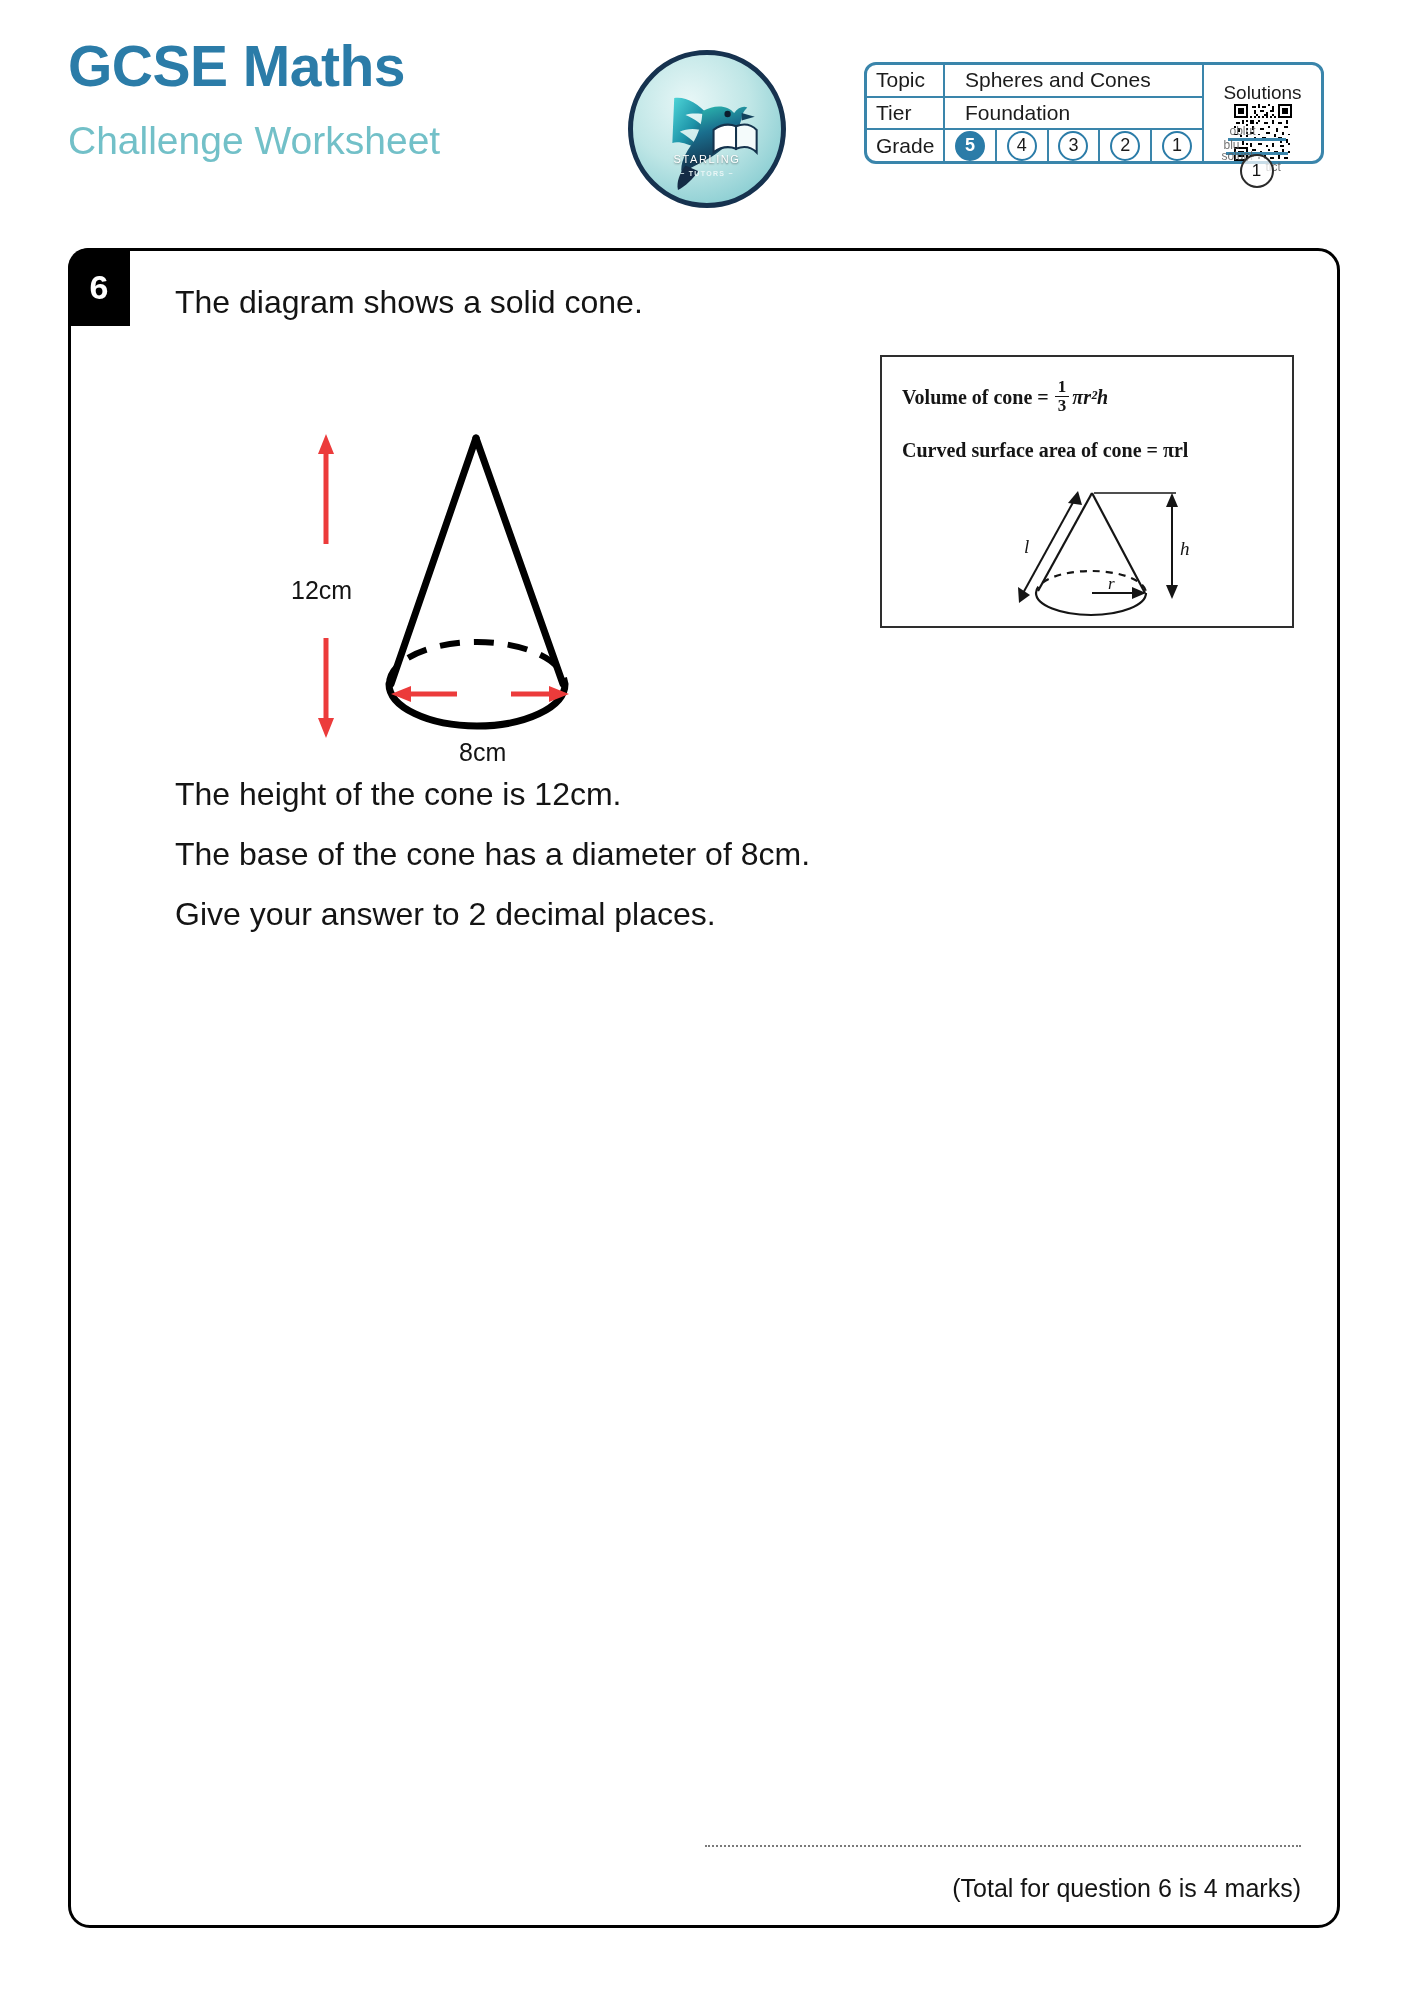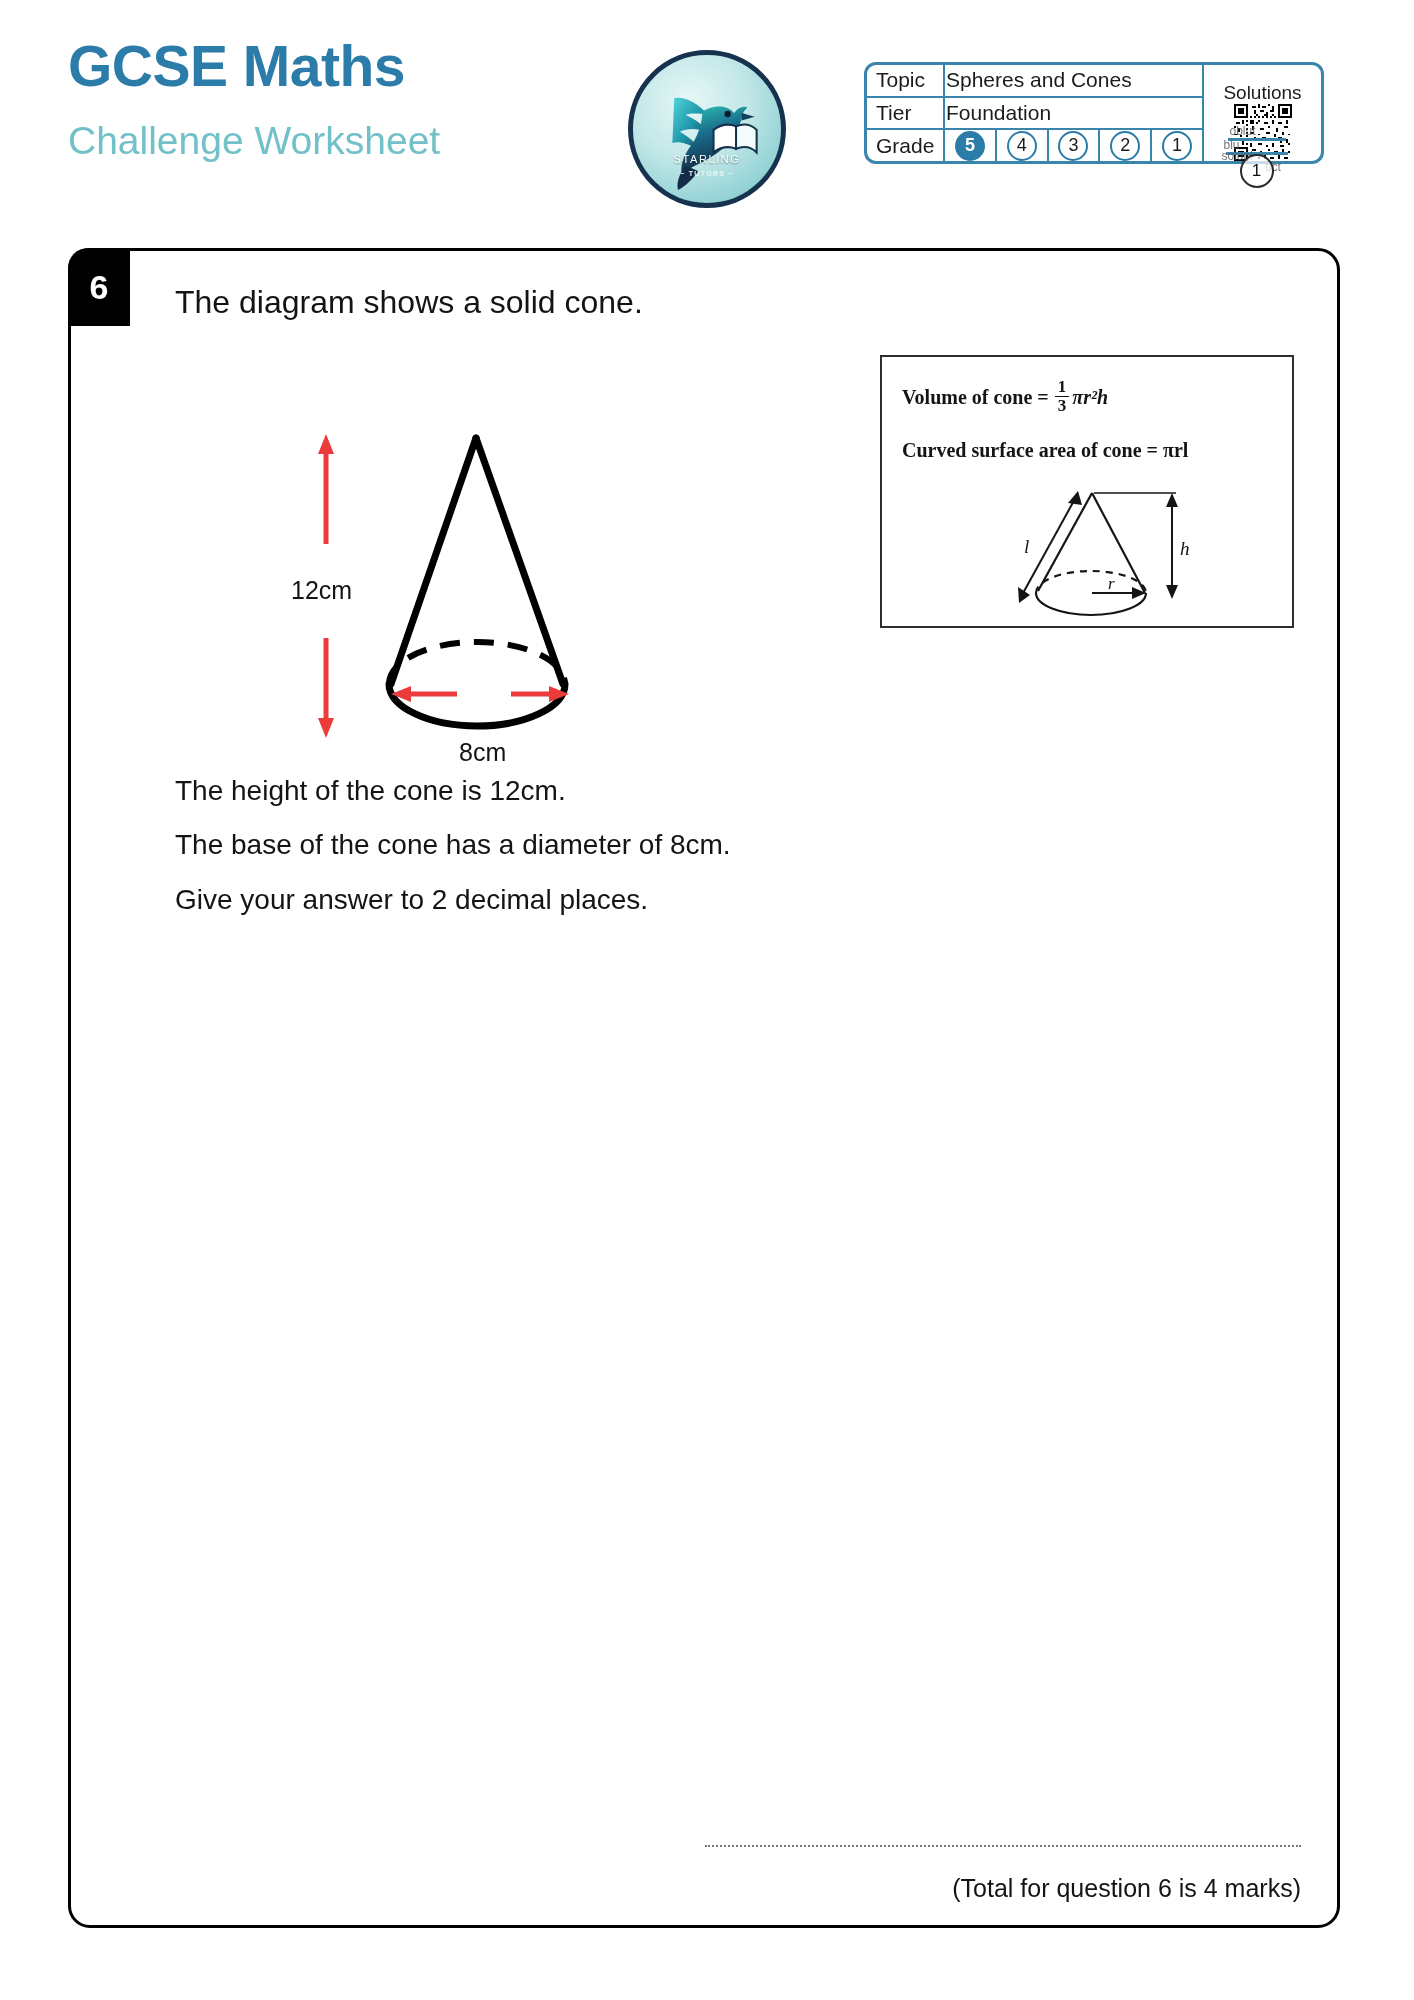--- a/index.html
+++ b/index.html
@@ -127,21 +127,21 @@
     padding-left: 9px;
     box-sizing: border-box;
     font-size: 21px;
     color: #1c1c1c;
     border-right: 2px solid #3a85ab;
   }
   .info-value {
     flex: 1;
     display: flex;
     align-items: center;
-    padding-left: 1px;
+    padding-left: 20px;
     font-size: 21px;
     color: #1c1c1c;
   }
   .grade-cells {
     flex: 1;
     display: flex;
     align-items: center;
   }
   .grade-cell {
     flex: 1;
@@ -332,21 +332,21 @@
 
   
   .q-body {
     position: absolute;
     left: 104px;
     top: 520px;
     width: 1040px;
   }
   .q-body p {
     margin: 0 0 14px 0;
-    font-size: 28px;
+    font-size: 32px;
     line-height: 1.44;
     color: #141414;
     white-space: nowrap;
   }
 
   
   .dotted-line {
     position: absolute;
     left: 634px;
     right: 36px;

